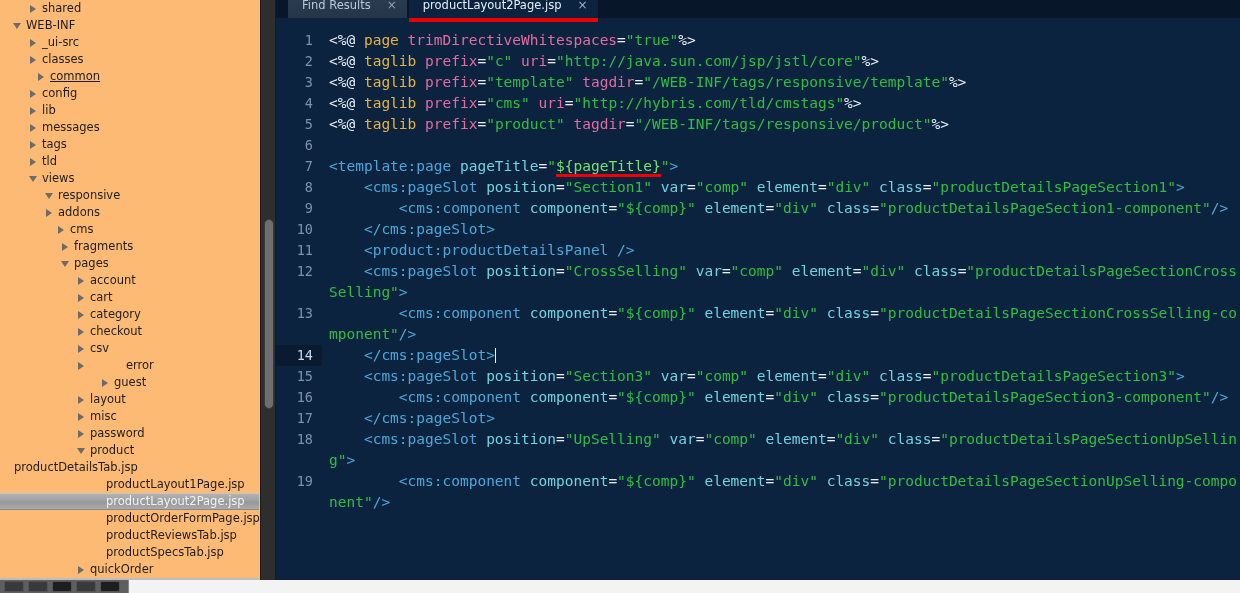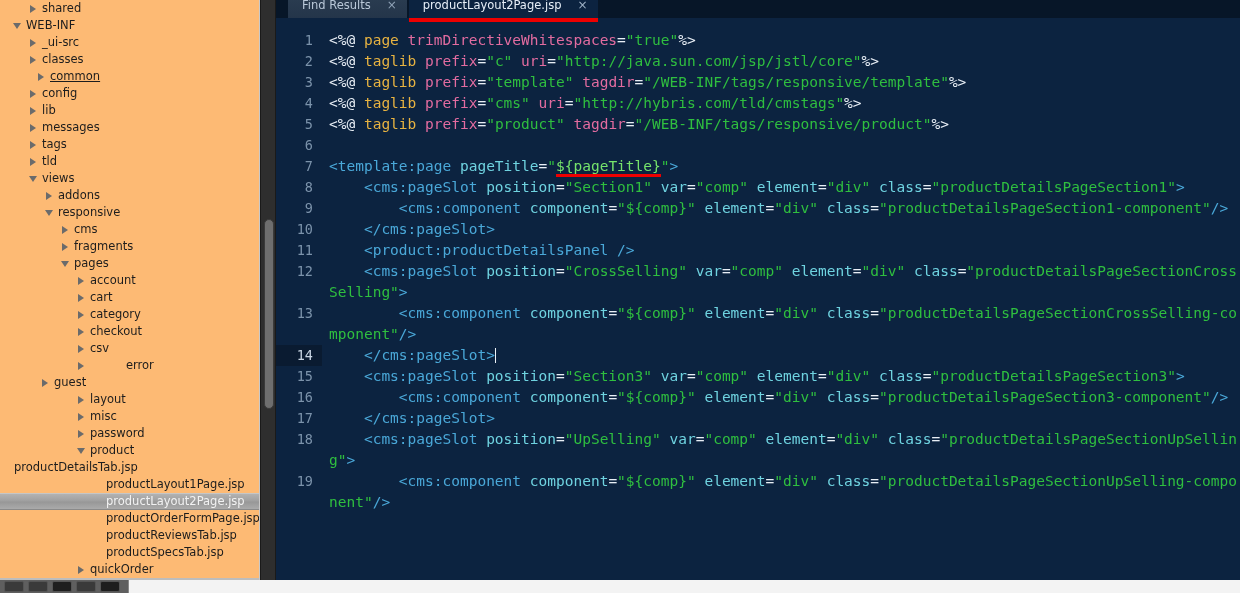--- a/index.html
+++ b/index.html
@@ -250,28 +250,28 @@
         </div>
         <div class="node" style="padding-left: 28px;">
           <span class="tw closed"></span>
           <span class="lbl">tld</span>
         </div>
         <div class="node" style="padding-left: 28px;">
           <span class="tw open"></span>
           <span class="lbl">views</span>
         </div>
         <div class="node" style="padding-left: 44px;">
-          <span class="tw closed"></span>
-          <span class="lbl">addons</span>
-        </div>
-        <div class="node" style="padding-left: 44px;">
           <span class="tw open"></span>
           <span class="lbl">responsive</span>
         </div>
-        <div class="node" style="padding-left: 60px;">
+        <div class="node" style="padding-left: 44px;">
+          <span class="tw closed"></span>
+          <span class="lbl">addons</span>
+        </div>
+        <div class="node" style="padding-left: 32px; margin-left: 24px;">
           <span class="tw closed"></span>
           <span class="lbl">cms</span>
         </div>
         <div class="node" style="padding-left: 60px;">
           <span class="tw closed"></span>
           <span class="lbl">fragments</span>
         </div>
         <div class="node" style="padding-left: 60px;">
           <span class="tw open"></span>
           <span class="lbl">pages</span>
@@ -293,21 +293,21 @@
           <span class="lbl">checkout</span>
         </div>
         <div class="node" style="padding-left: 76px;">
           <span class="tw closed"></span>
           <span class="lbl">csv</span>
         </div>
         <div class="node" style="padding-left: 76px; gap: 36px;">
           <span class="tw closed"></span>
           <span class="lbl">error</span>
         </div>
-        <div class="node" style="padding-left: 40px;">
+        <div class="node" style="padding-left: 64px; margin-left: 36px;">
           <span class="tw closed"></span>
           <span class="lbl">guest</span>
         </div>
         <div class="node" style="padding-left: 76px;">
           <span class="tw closed"></span>
           <span class="lbl">layout</span>
         </div>
         <div class="node" style="padding-left: 76px;">
           <span class="tw closed"></span>
           <span class="lbl">misc</span>

